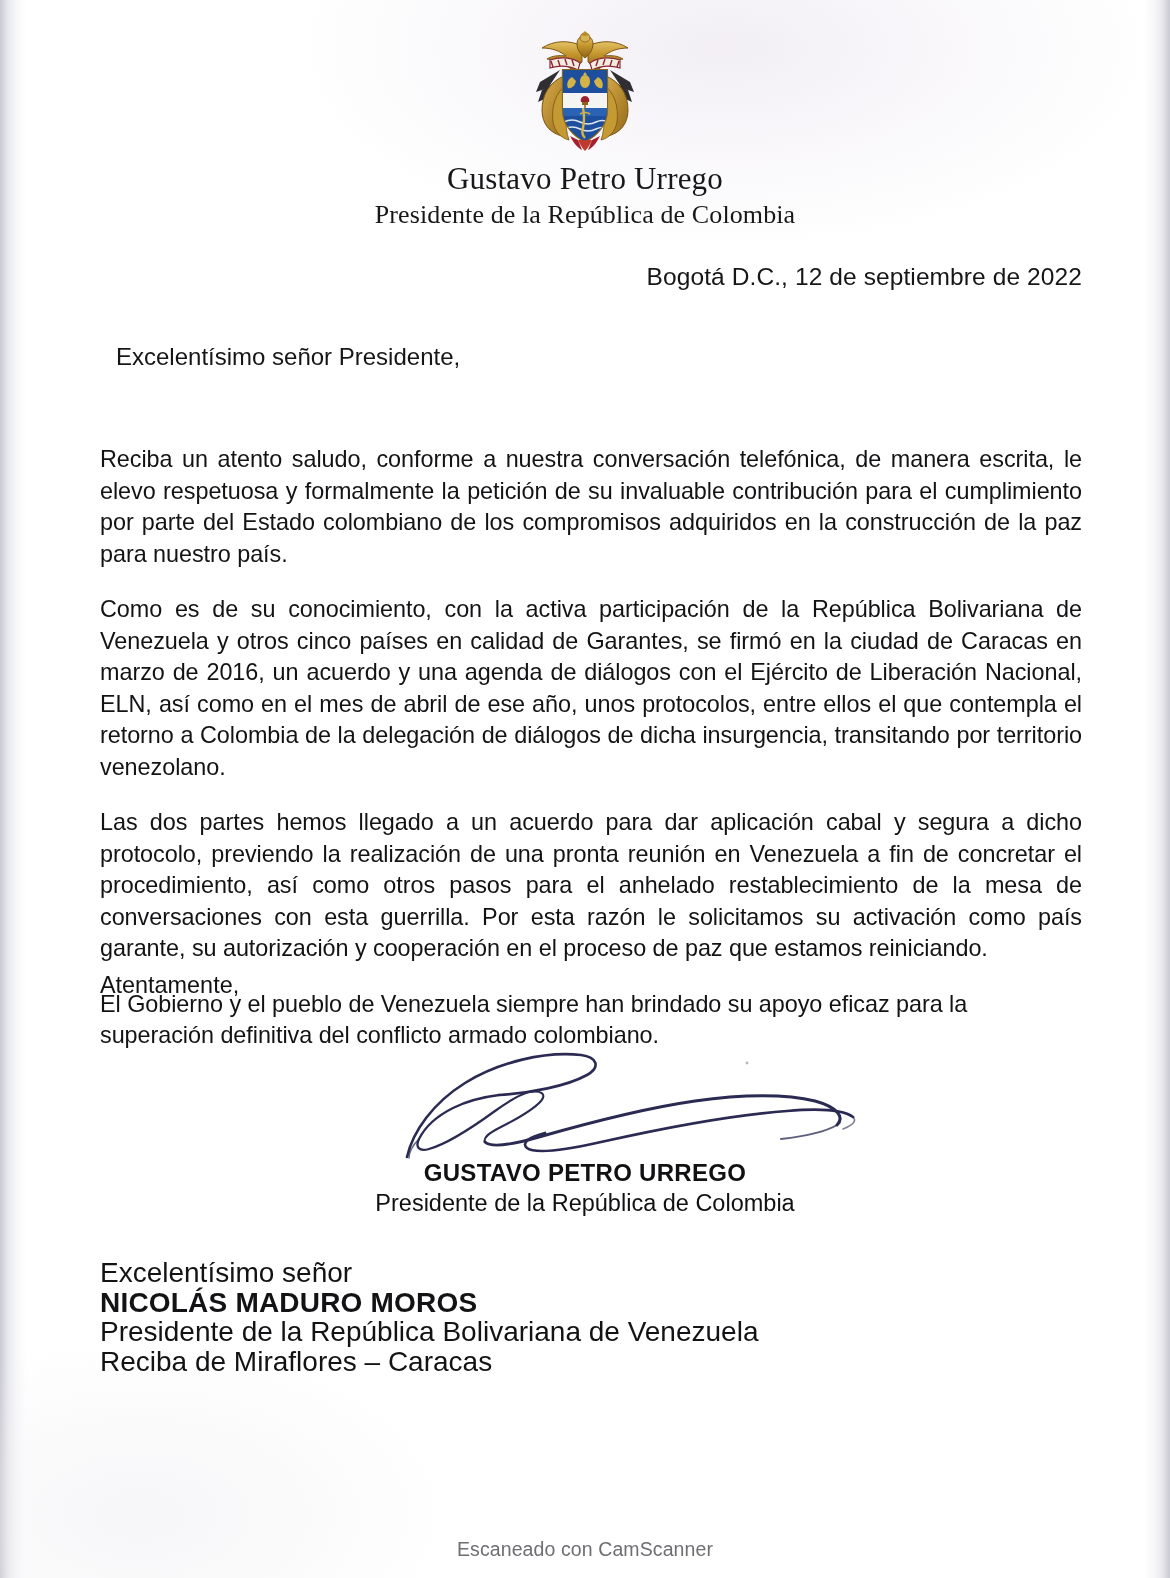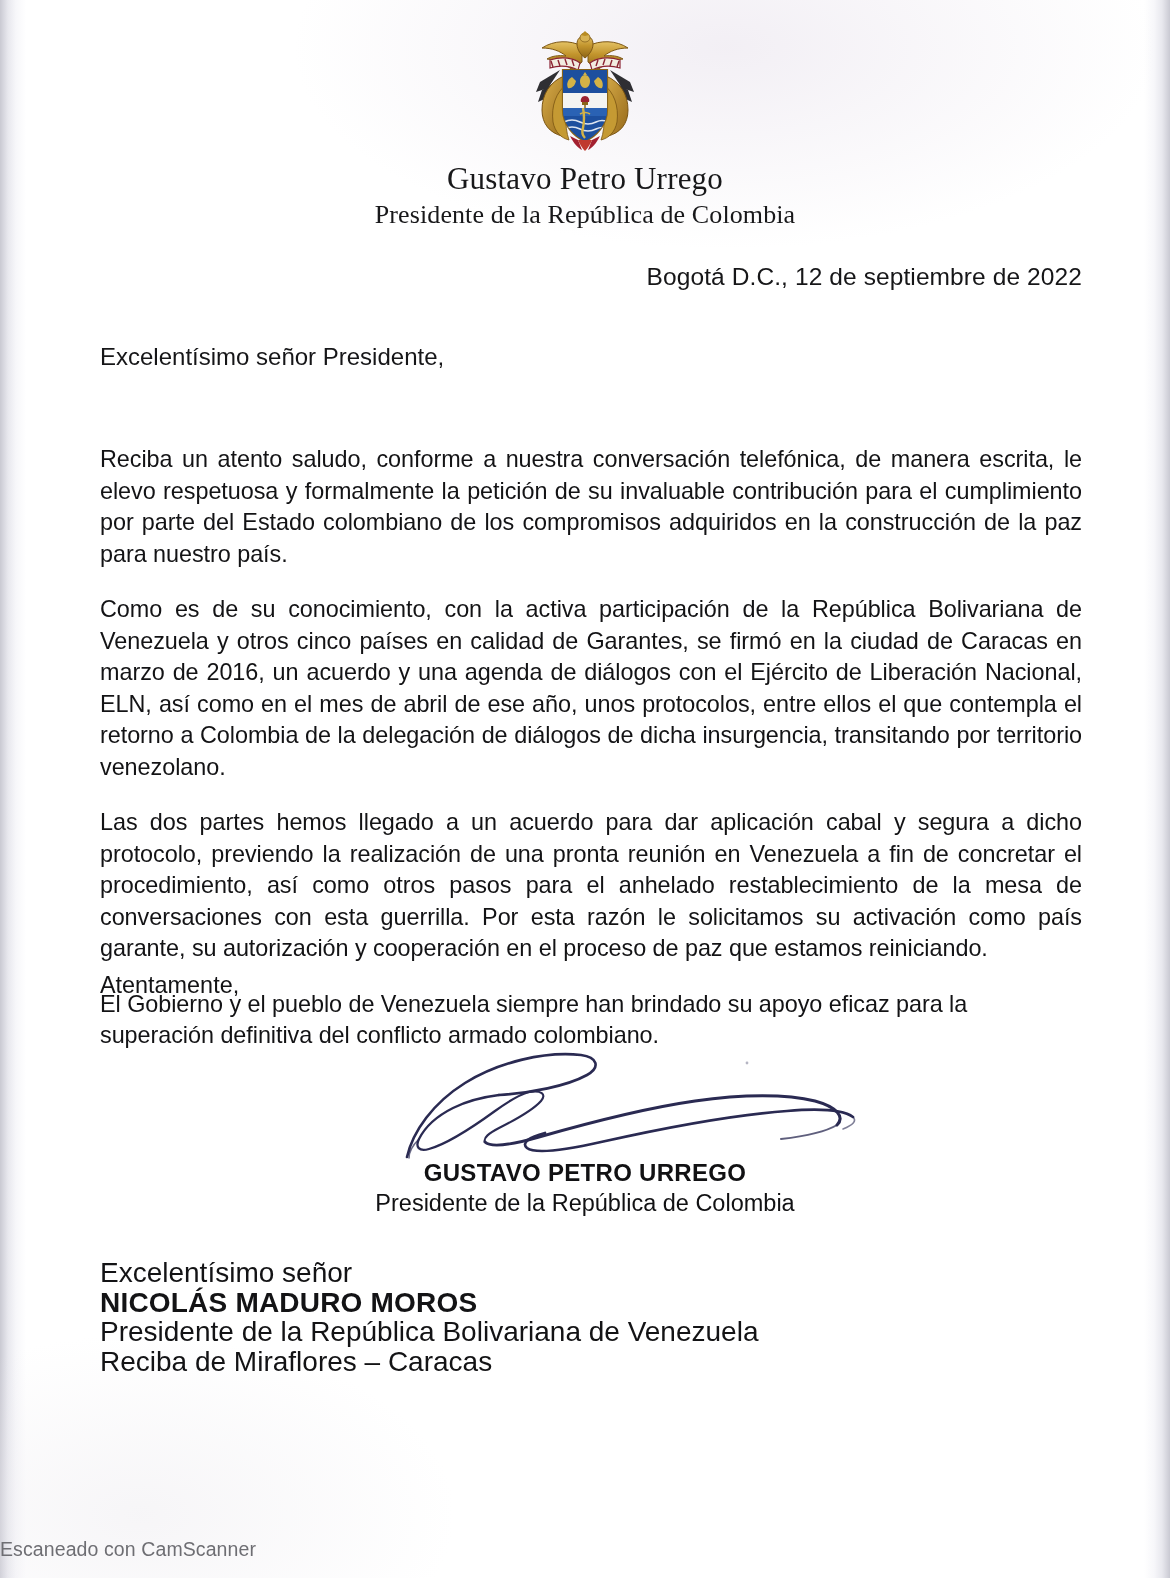--- a/index.html
+++ b/index.html
@@ -90,21 +90,21 @@
     right: 88px;
     text-align: right;
     font-size: 24.5px;
     color: #161618;
     letter-spacing: .1px;
   }
 
   .salutation {
     position: absolute;
     top: 343px;
-    left: 100px;
+    left: 116px;
     font-size: 24px;
     color: #161618;
   }
 
   .paragraphs {
     position: absolute;
     top: 420px;
     left: 100px;
     right: 88px;
   }
@@ -168,20 +168,21 @@
     font-size: 28px;
     line-height: 29.5px;
   }
   .addr-line.bold { font-weight: bold; letter-spacing: .2px; }
 
   
   .footer {
     position: absolute;
     bottom: 17px;
     left: 0; right: 0;
+    text-align: center;
     font-size: 19.5px;
     color: #6e6e73;
     letter-spacing: .1px;
   }
 </style>
 </head>
 <body>
 
 <div id="page-sheet">
 

